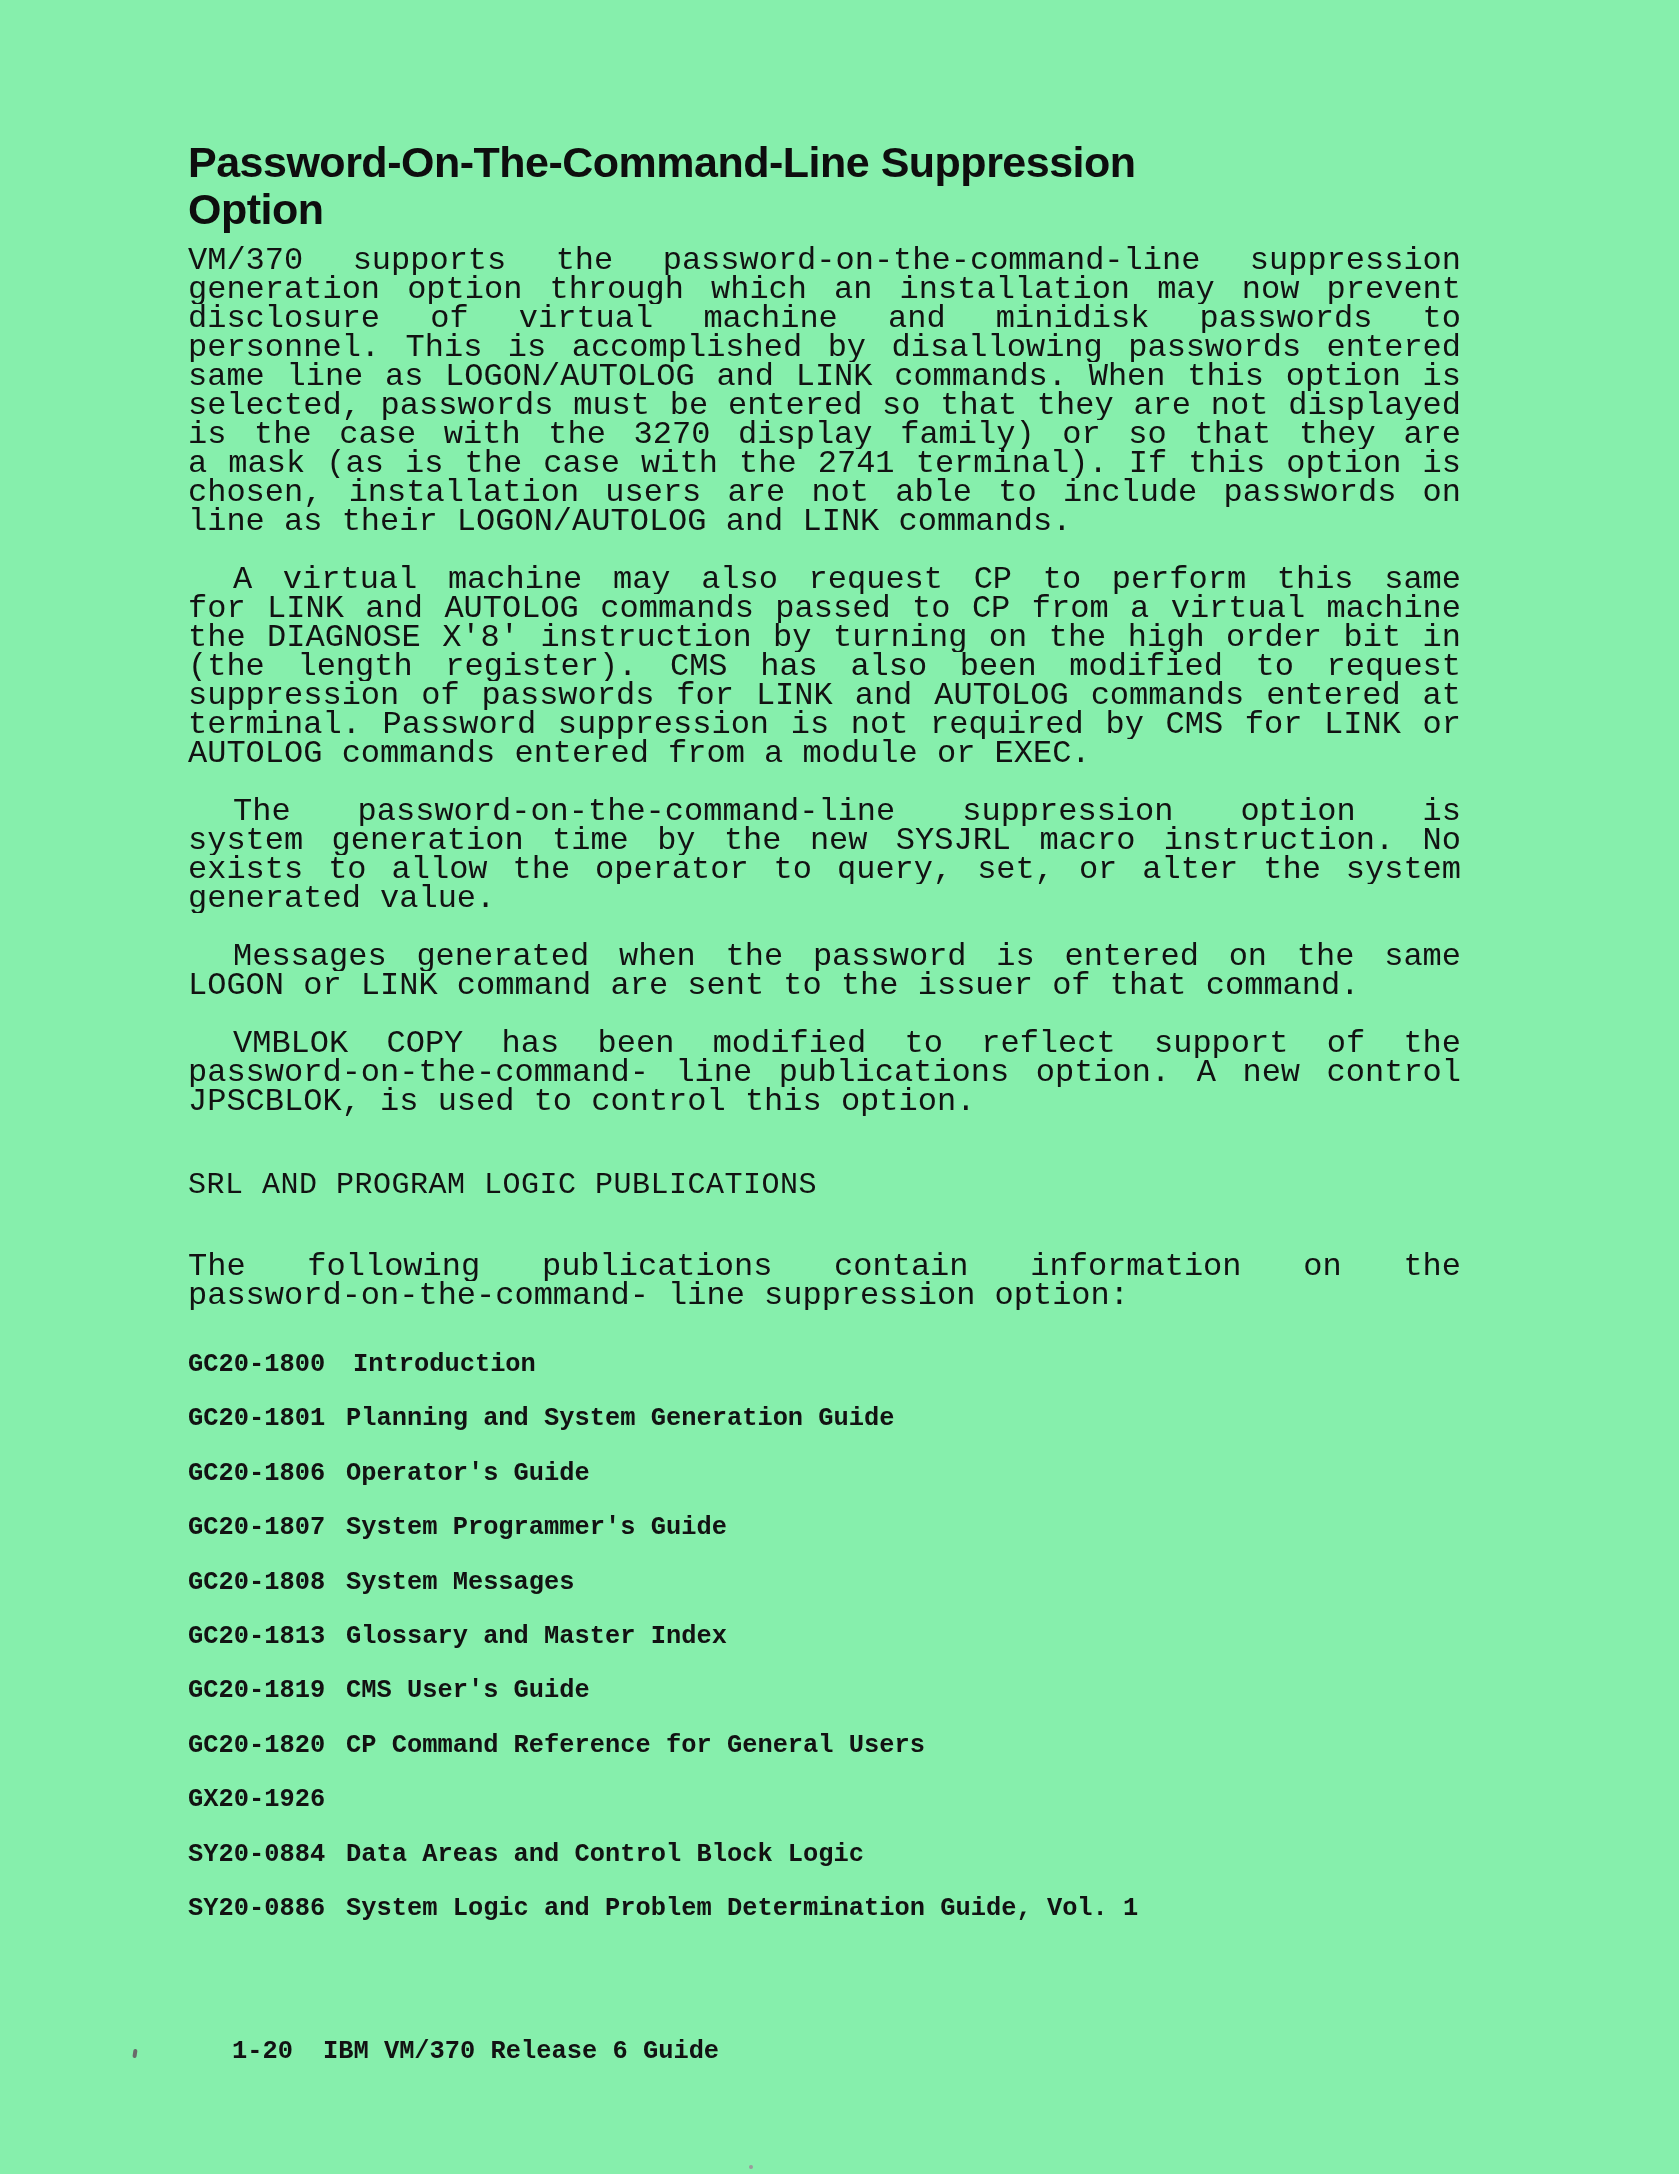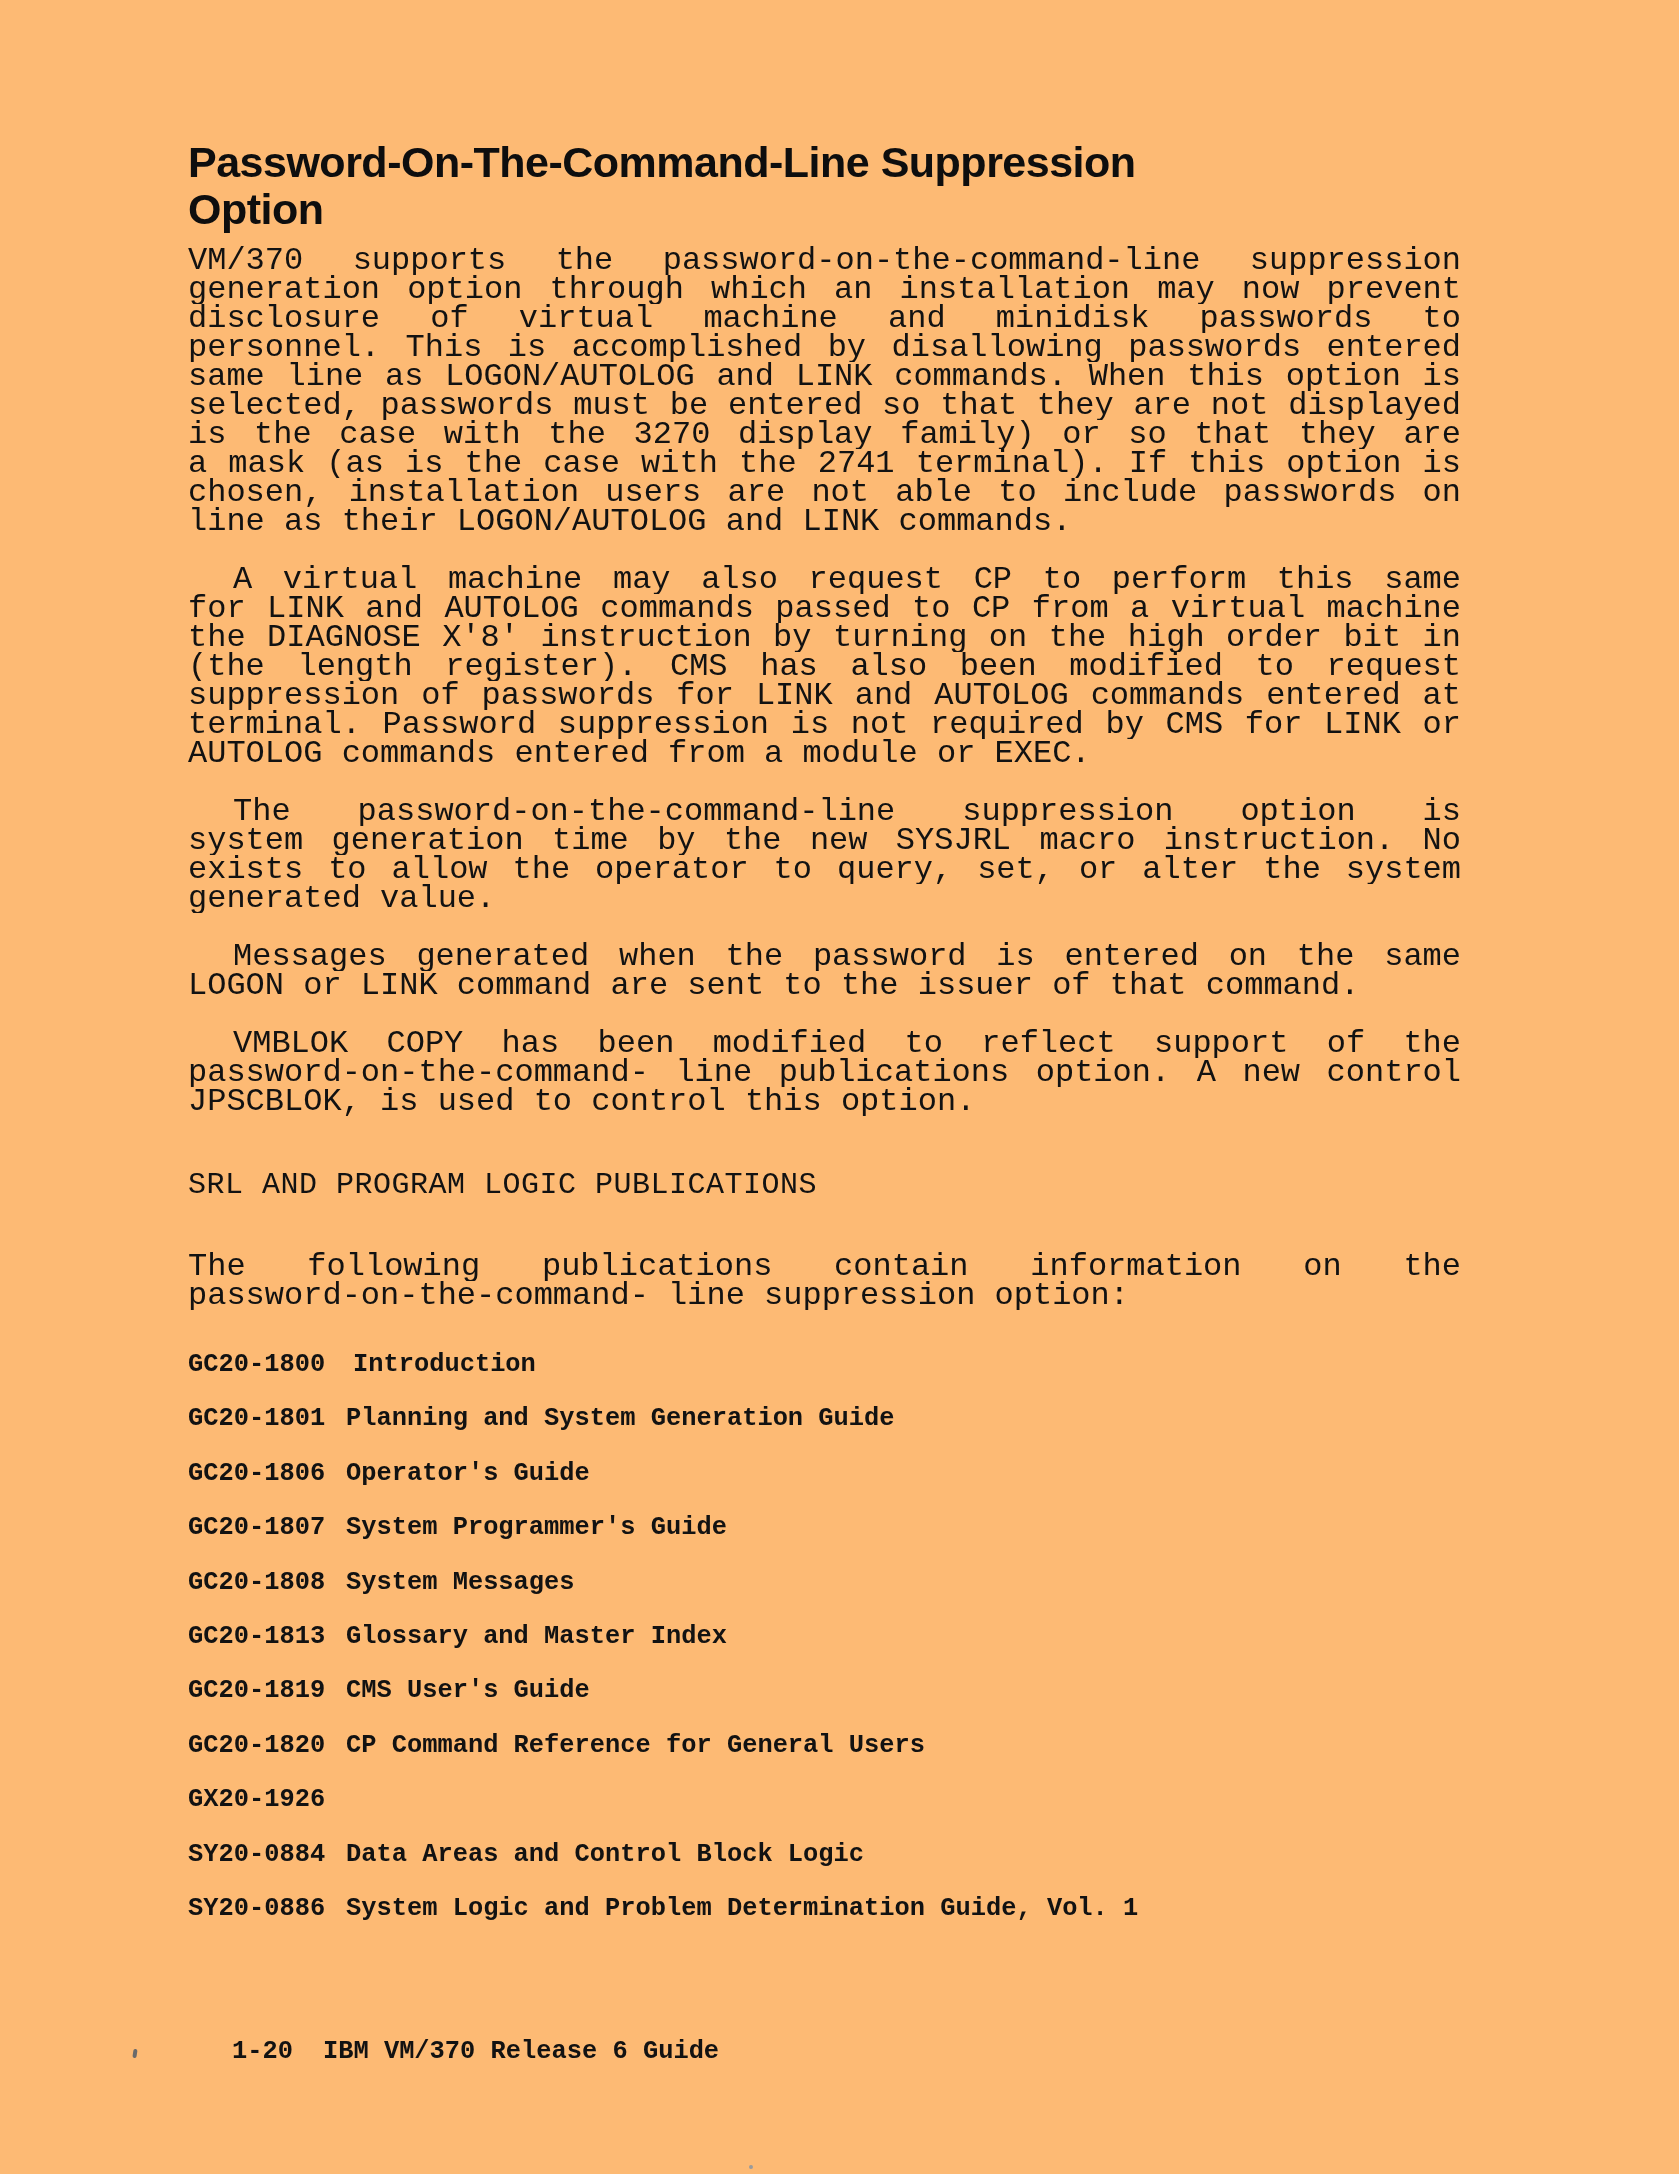--- a/index.html
+++ b/index.html
@@ -7,21 +7,21 @@
     width: 1680px;
     height: 2174px;
     background: #ffffff;
     font-family: "Liberation Mono", "DejaVu Sans Mono", monospace;
     color: #121212;
   }
   .page {
     position: relative;
     width: 1680px;
     height: 2174px;
-    background: #fdba74;
+    background: #86efac;
     overflow: hidden;
   }
   .content {
     position: absolute;
     left: 188px;
     top: 139px;
     width: 1273px;
   }
   .doc-title {
     font-family: "Liberation Sans", "DejaVu Sans", sans-serif;

